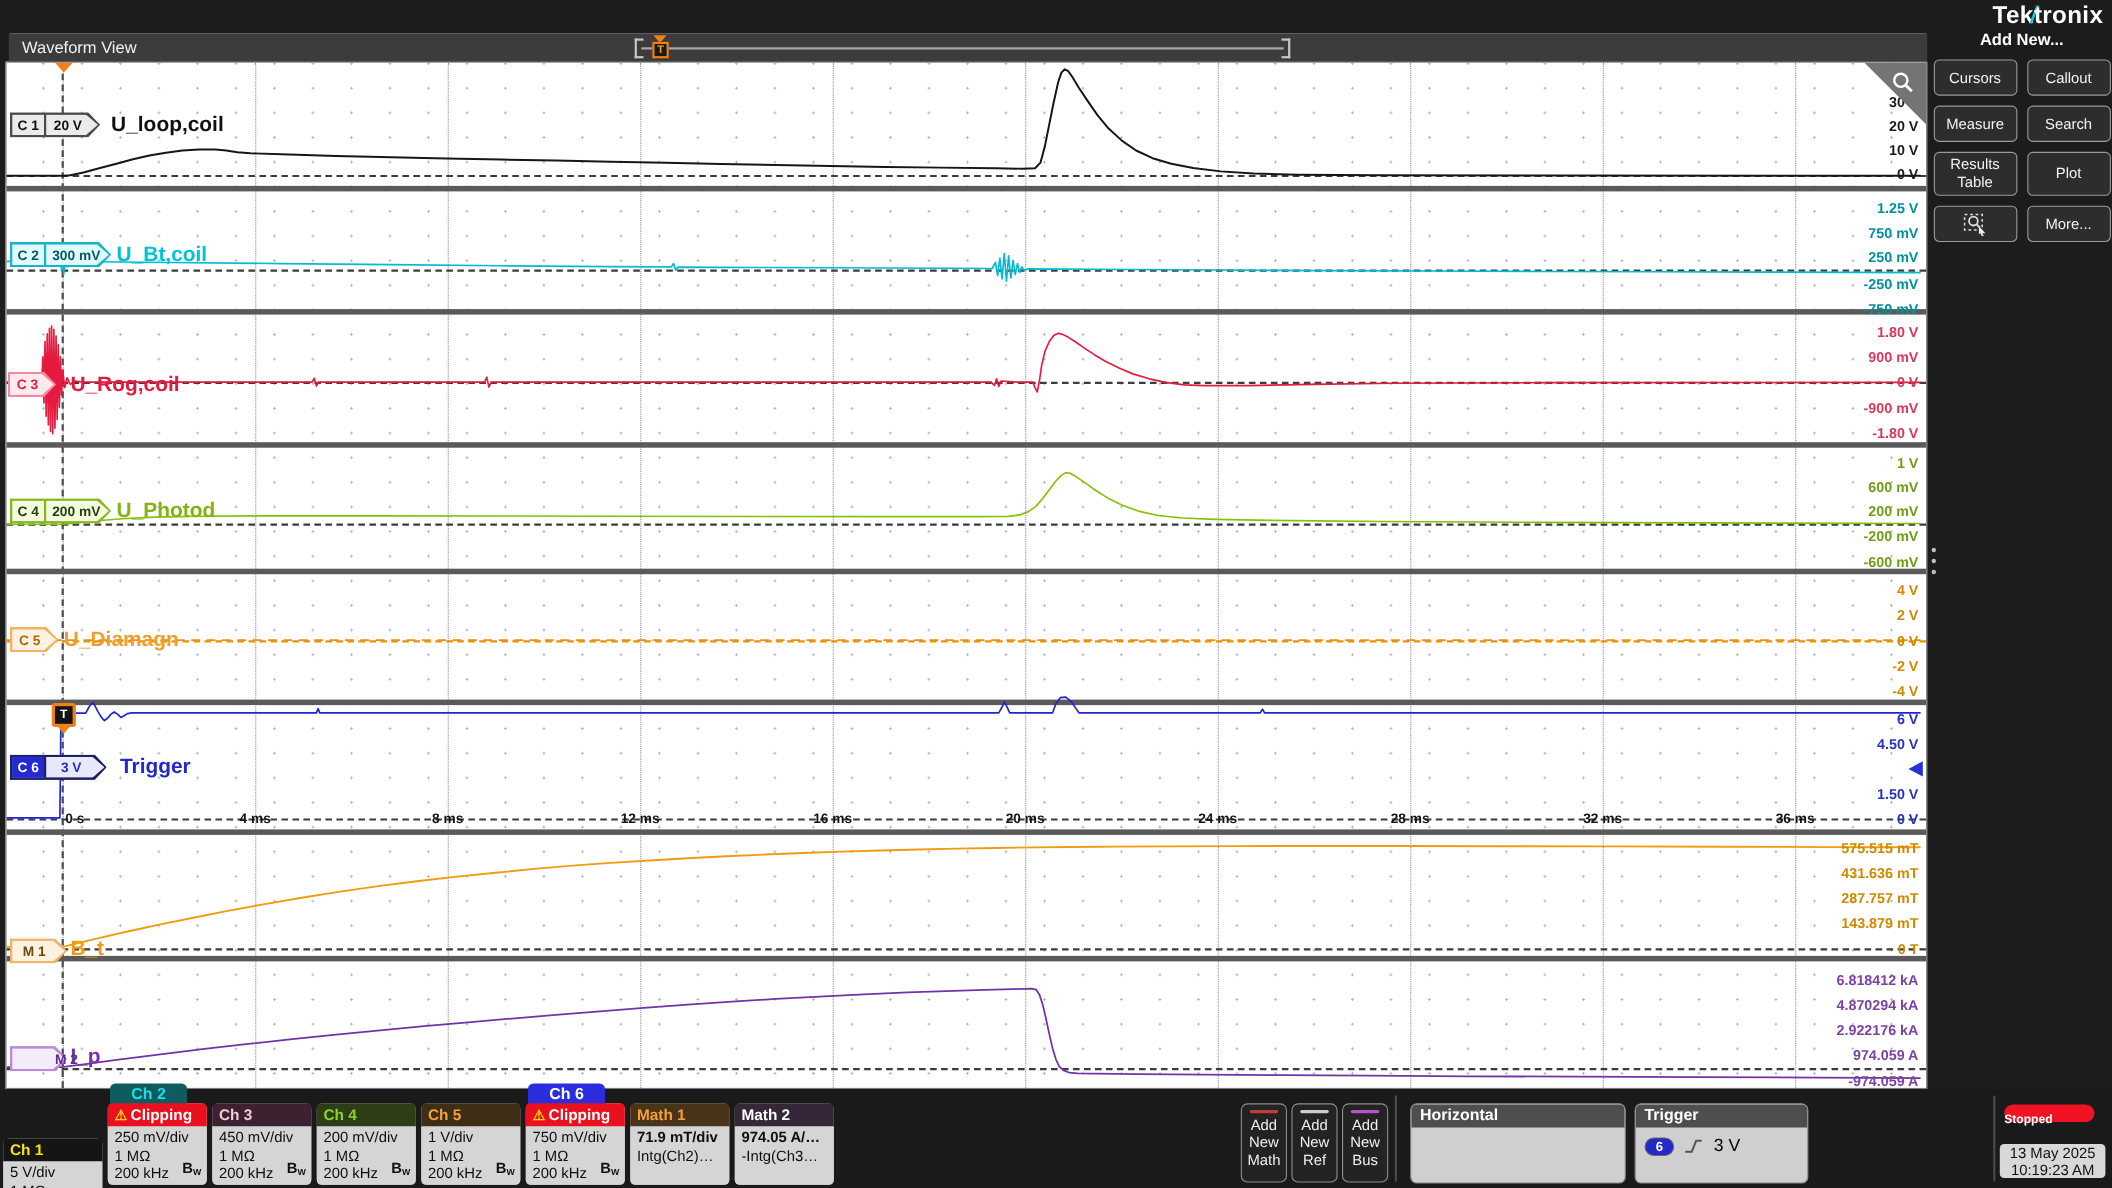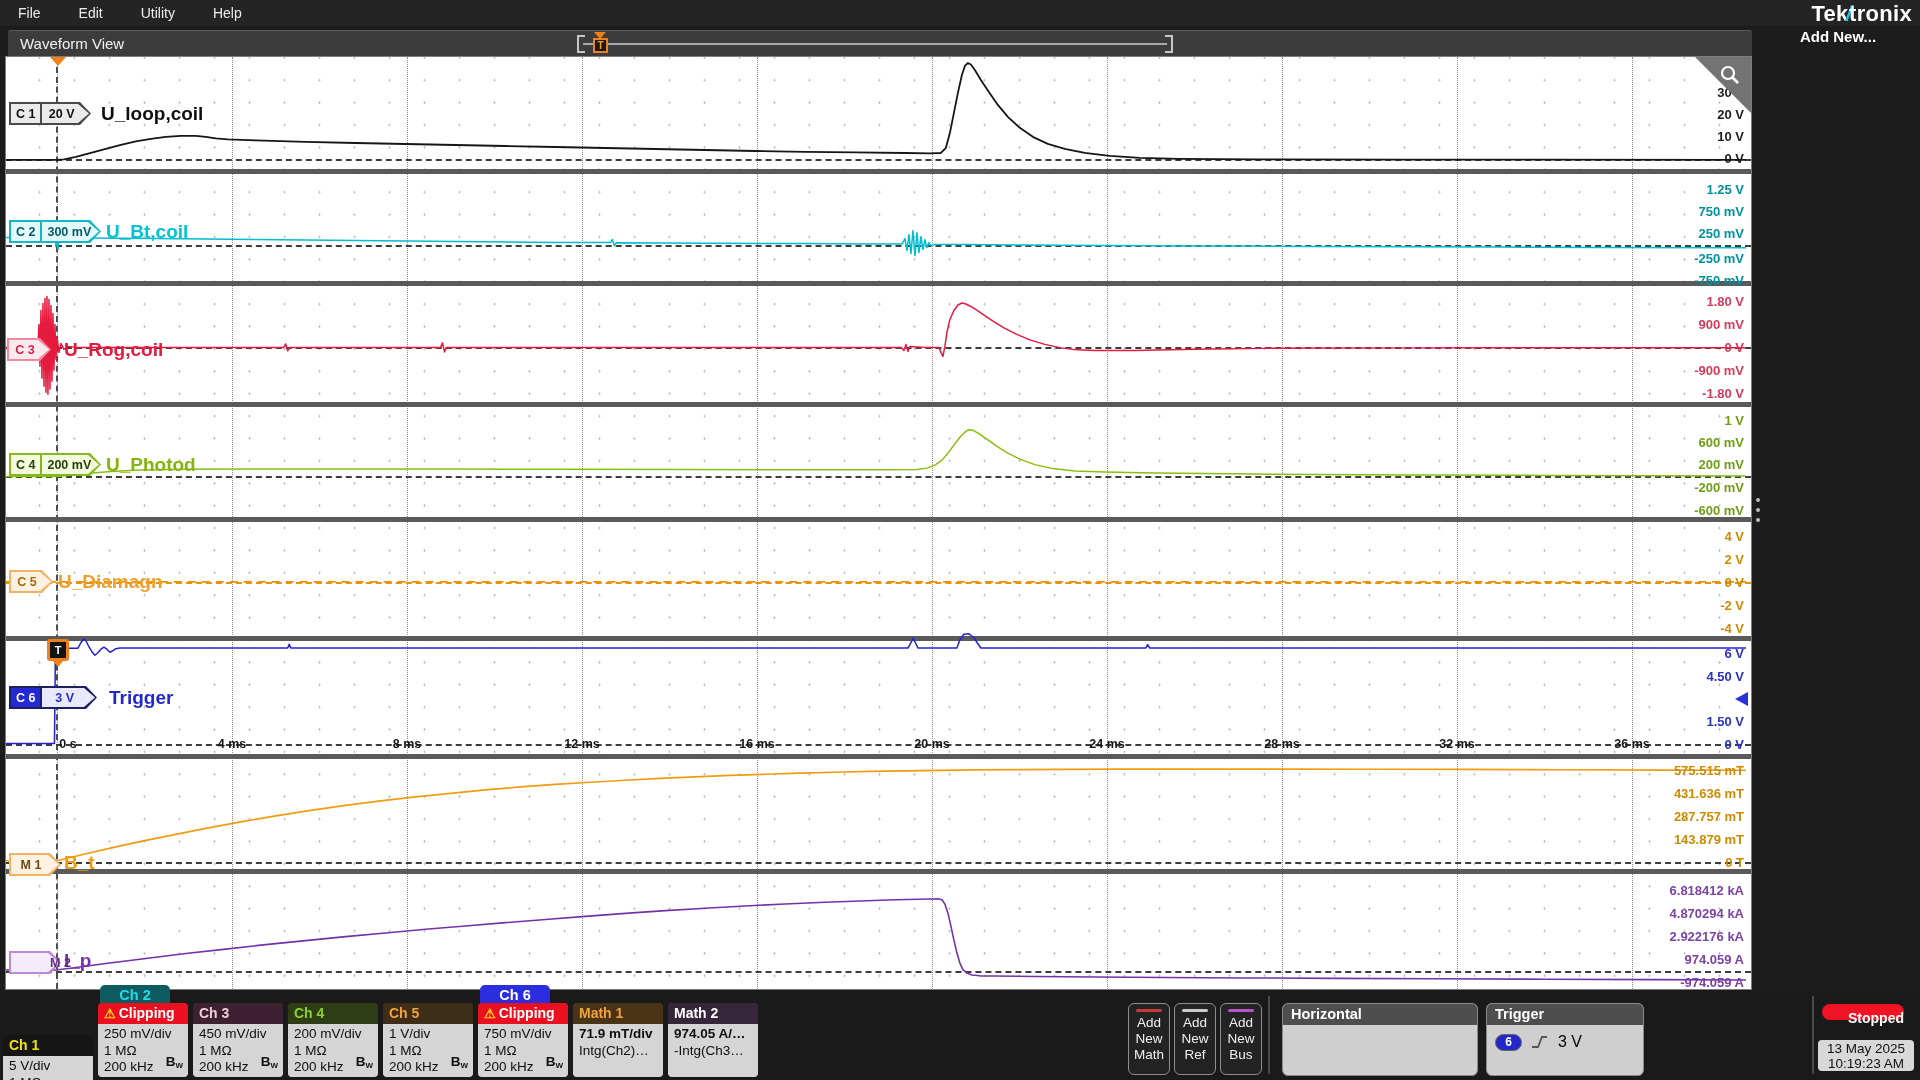--- a/index.html
+++ b/index.html
@@ -71,34 +71,28 @@
   .addnew div.l{font-size:13.5px;line-height:16px}
   .vsep{position:absolute;top:6px;height:78px;width:2px;background:#4a4a4a}
   .panel{position:absolute;top:13px;height:73px;background:#cfcfcf;border:1px solid #8a8a8a;border-radius:6px;overflow:hidden}
   .panel-h{background:#4e4e4e;color:#fff;font-weight:bold;font-size:14.5px;height:21px;line-height:21px;padding-left:8px}
   .panel-b{padding:1px 8px;color:#0c0c0c;font-size:14px}
   .prow{display:flex;line-height:16.6px;align-items:center}
   .prow .c1{width:108px}
   .tflag{display:inline-block;width:13px;height:13px;background:#f0820e;border-radius:2px;color:#151515;font-weight:bold;font-size:10px;text-align:center;line-height:13px;margin-right:4px}
   .trig-body{display:flex;align-items:center;gap:9px;padding:8px 8px}
   .pill{width:27px;height:17px;background:#2428c8;border:1px solid #666;border-radius:9px;color:#fff;font-size:12px;font-weight:bold;text-align:center;line-height:15px}
-  .stopped{position:absolute;left:1822px;top:14px;width:82px;height:16px;background:#f01323;border-radius:8px;color:#fff;font-weight:bold;font-size:14px;text-align:right;line-height:28px}
+  .stopped{position:absolute;left:1822px;top:14px;width:82px;height:16px;background:#f01323;border-radius:8px;color:#fff;font-weight:bold;font-size:11px;text-align:left;line-height:28px}
   .datetime{position:absolute;left:1818px;top:50px;width:96px;height:31px;background:#d8d8d8;border-radius:4px;color:#111;font-size:13.5px;line-height:15px;text-align:center;padding-top:1px}
 </style>
 </head>
 <body>
 
 <div class="screen">
 
-  <div class="menubar">
-      <div class="menu-item">File</div>
-      <div class="menu-item">Edit</div>
-      <div class="menu-item">Utility</div>
-      <div class="menu-item">Help</div>
-    </div>
 
   <div class="logo">
     <span>Tek</span><span class="slash">/</span><span>tronix</span>
   </div>
 
   <div class="titlebar">
     <span>Waveform View</span>
     <div class="overview">
       <div class="ov-line"></div>
       <div class="ov-br l"></div>
@@ -270,20 +264,37 @@
       <div class="tlbl" style="left: 723px; top: 680px;">16 ms</div>
       <div class="tlbl" style="left: 898px; top: 680px;">20 ms</div>
       <div class="tlbl" style="left: 1073px; top: 680px;">24 ms</div>
       <div class="tlbl" style="left: 1248px; top: 680px;">28 ms</div>
       <div class="tlbl" style="left: 1423px; top: 680px;">32 ms</div>
       <div class="tlbl" style="left: 1598px; top: 680px;">36 ms</div>
     </div>
 
   <div class="sidebar">
     <div class="sb-head">Add New...</div>
+    <div class="sb-grid">
+        <div class="sb-btn">Cursors</div>
+        <div class="sb-btn">Callout</div>
+        <div class="sb-btn">Measure</div>
+        <div class="sb-btn">Search</div>
+        <div class="sb-btn">Results Table</div>
+        <div class="sb-btn">Plot</div>
+        <div class="sb-btn">
+          <svg width="24" height="22" viewBox="0 0 24 22">
+            <rect x="2" y="2" width="16" height="14" fill="none" stroke="#ddd" stroke-width="1.4" stroke-dasharray="2.5 2.5"></rect>
+            <circle cx="10" cy="8" r="4" fill="none" stroke="#ddd" stroke-width="1.6"></circle>
+            <line x1="13" y1="11" x2="16" y2="14" stroke="#ddd" stroke-width="1.8"></line>
+            <path d="M15 13 L21 19 L18 19 L19.5 21.5 L17.5 21.5 L16.5 19 L15 20 Z" fill="#eee"></path>
+          </svg>
+        </div>
+        <div class="sb-btn">More...</div>
+      </div>
   </div>
 
   <div class="dots">
       <i></i>
       <i></i>
       <i></i>
     </div>
 
   <div class="bottombar">
     <div class="vsep" style="left:1268px"></div>

